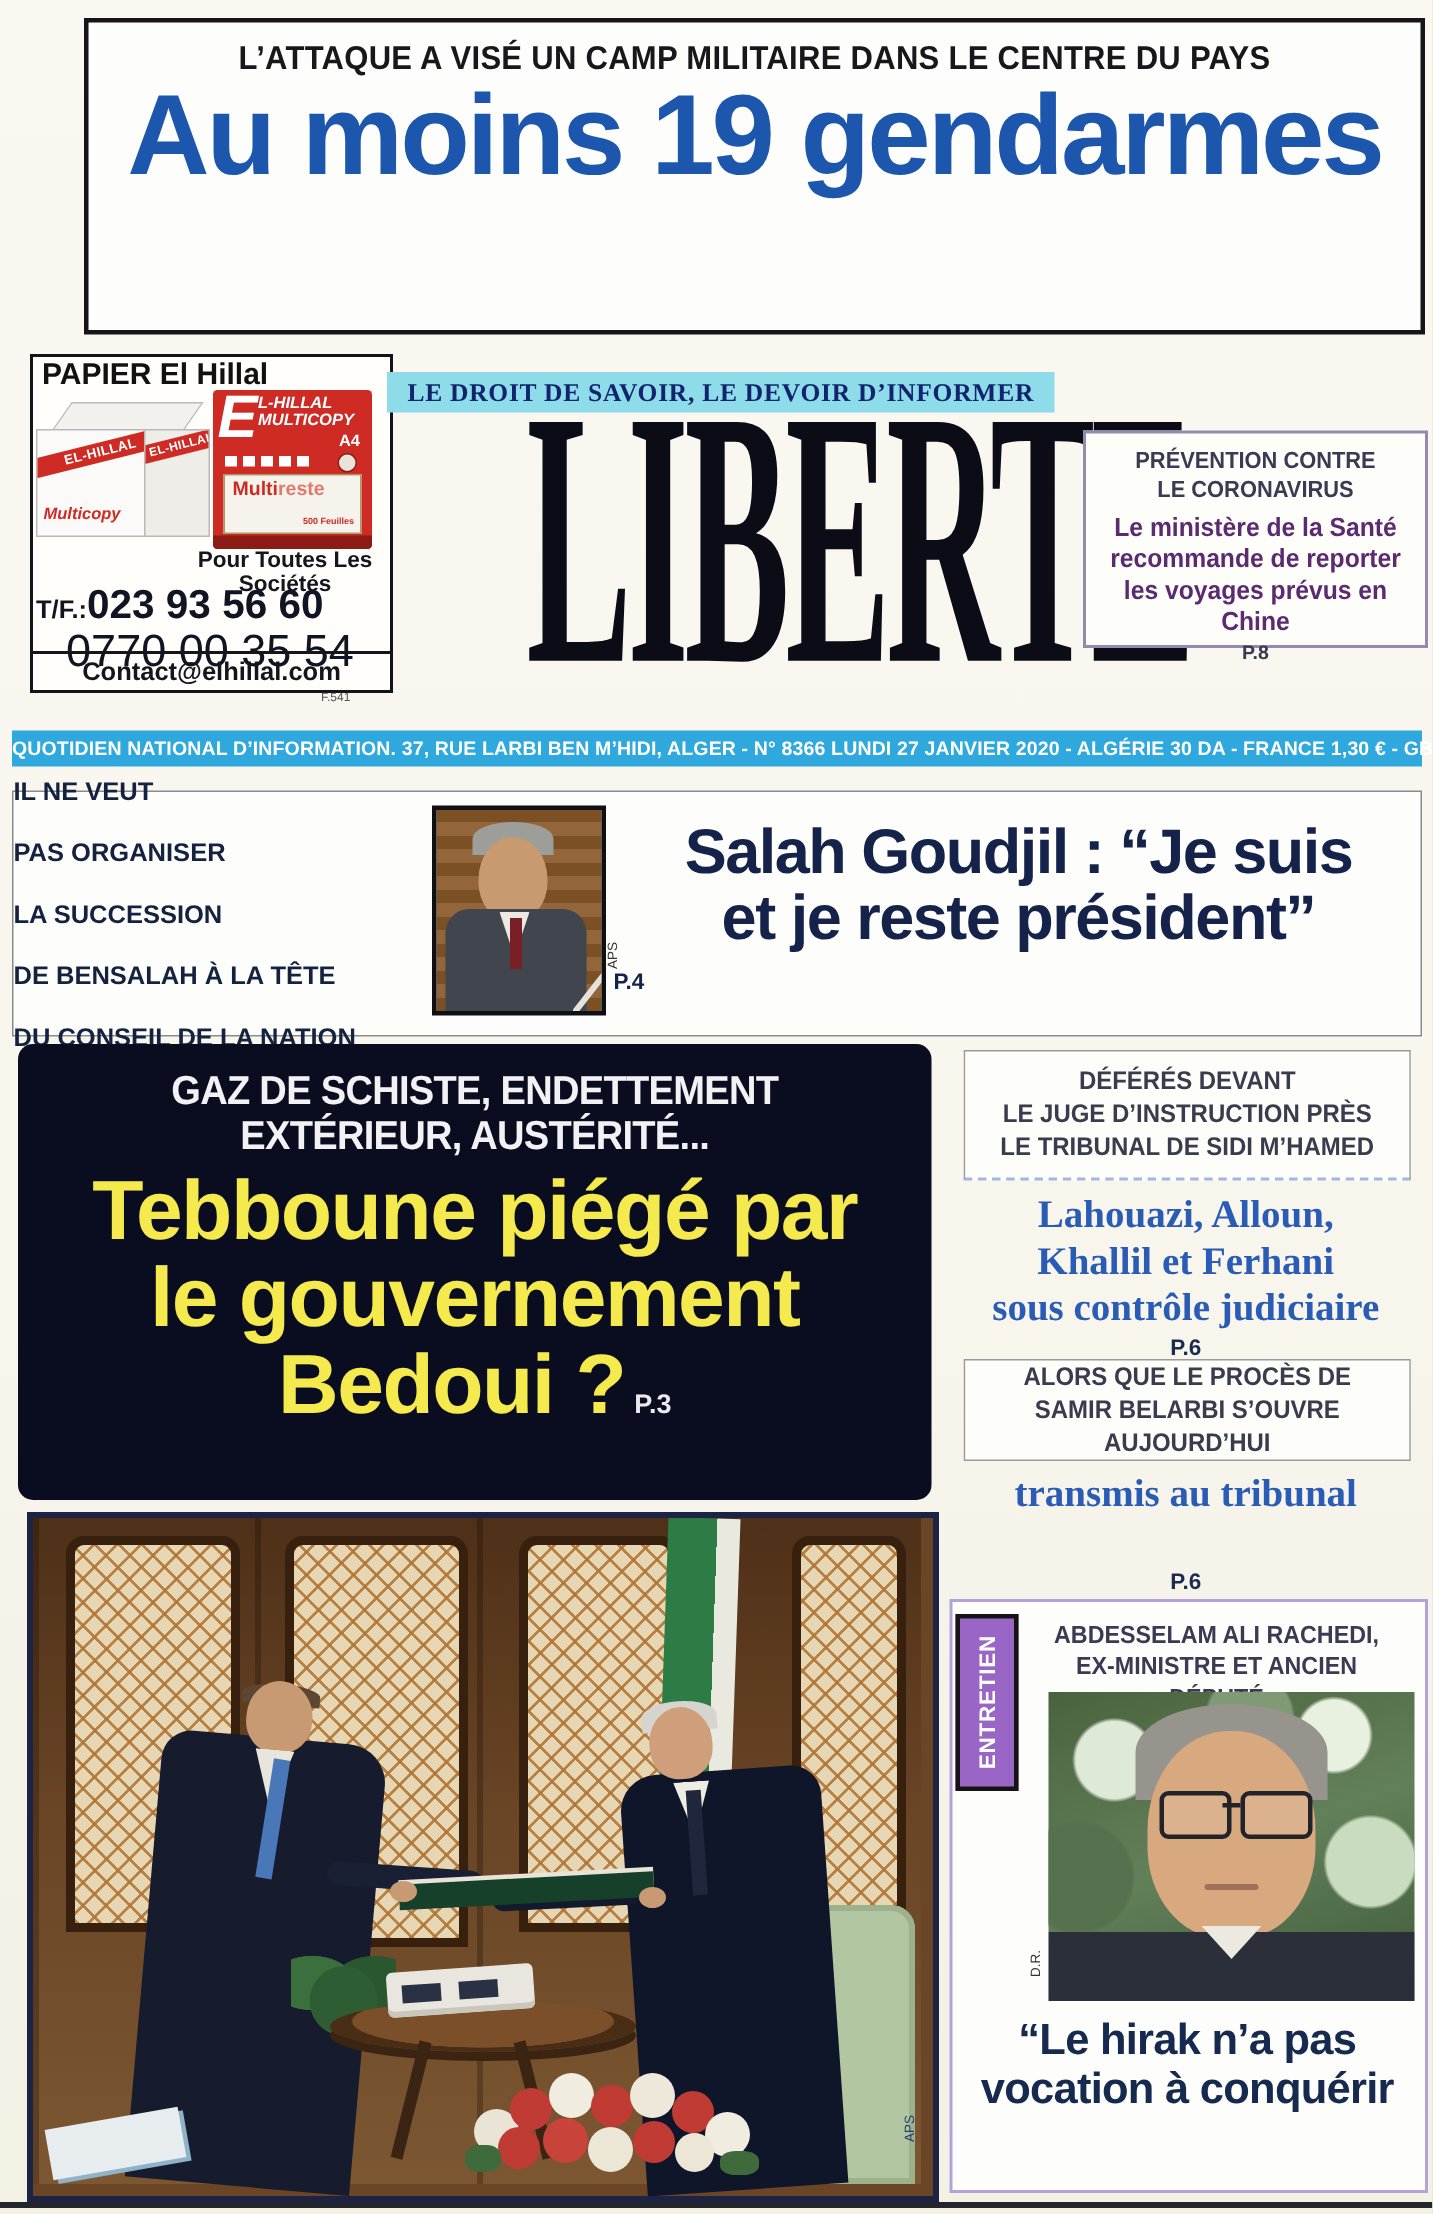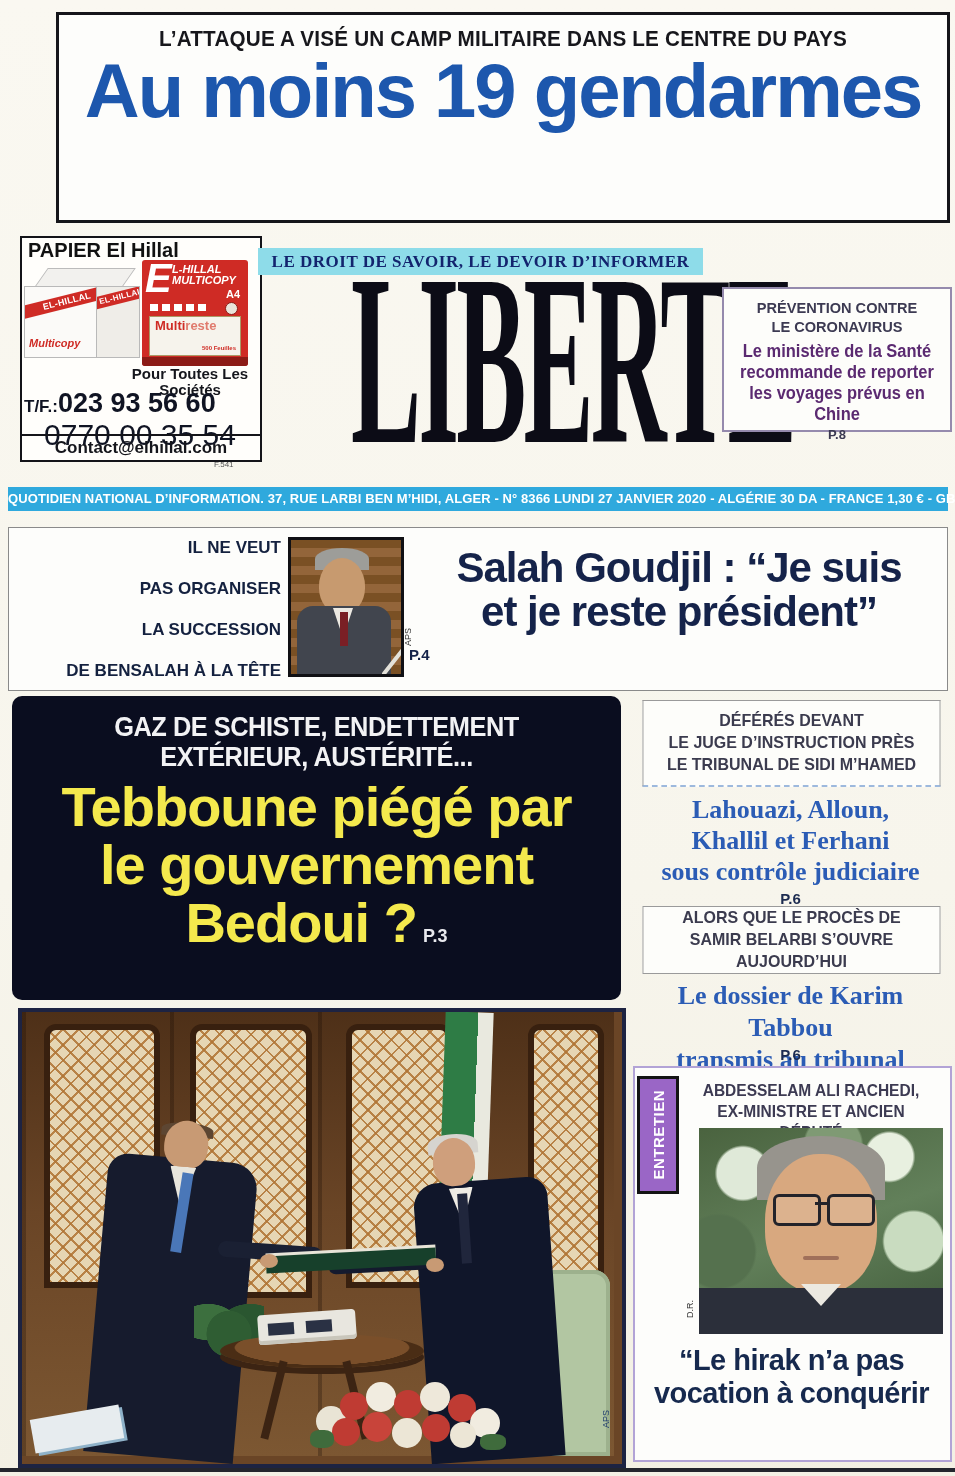--- a/index.html
+++ b/index.html
@@ -58,21 +58,21 @@
   #corona-box{left:722px;top:287px;width:226px;height:141px;background:#fdfdfa;border:2px solid #958aad;}
   #corona-kicker{width:100%;margin-top:9px;font-size:15.5px;font-weight:bold;color:#3c3a52;line-height:19px;}
   #corona-headline{width:100%;margin-top:5px;font-size:17.5px;font-weight:bold;color:#5b2a71;line-height:21px;}
   #corona-pref{width:100%;margin-top:2px;font-size:13px;font-weight:bold;color:#3c3a52;}
 
   
   #info-strip{left:8px;top:487px;width:940px;height:24px;background:#2fa9dd;color:#fff;font-size:13px;font-weight:bold;text-align:center;line-height:24px;white-space:nowrap;letter-spacing:.1px;}
 
   
   #goudjil{left:8px;top:527px;width:938px;height:162px;background:#fdfdfb;border:1px solid #8a8a8a;}
-  #goudjil-kicker{left:0;top:0;width:272px;height:100%;display:flex;flex-direction:column;justify-content:center;font-size:17px;font-weight:bold;color:#14213f;line-height:21px;text-align:right;gap:20px;}
+  #goudjil-kicker{left:0;top:0;width:272px;height:100%;display:flex;flex-direction:column;justify-content:center;font-size:17px;font-weight:bold;color:#14213f;line-height:21px;text-align:left;gap:20px;}
   #goudjil-photo{left:279px;top:9px;width:110px;height:134px;border:3px solid #101014;overflow:hidden;background:repeating-linear-gradient(0deg,#7a5024 0 9px,#93653a 9px 18px);}
   .g-face{position:absolute;left:28px;top:18px;width:46px;height:56px;border-radius:50% 50% 46% 46%;background:#c79a6f;}
   .g-hair{position:absolute;left:24px;top:8px;width:54px;height:22px;border-radius:50% 50% 0 0;background:#9d9d99;}
   .g-suit{position:absolute;left:6px;top:66px;width:94px;height:68px;border-radius:16px 16px 0 0;background:#41454e;}
   .g-shirt{position:absolute;left:42px;top:68px;width:20px;height:30px;background:#ece9e2;clip-path:polygon(0 0,100% 0,50% 100%);}
   .g-tie{position:absolute;left:49px;top:72px;width:8px;height:34px;background:#7a1f25;}
   .g-mic{position:absolute;right:2px;bottom:-6px;width:4px;height:46px;background:#e4e2da;transform:rotate(38deg);border-radius:2px;}
   #goudjil-aps{left:394px;top:100px;font-size:9px;color:#333;}
   #goudjil-headline{left:400px;top:18px;width:540px;text-align:center;color:#15234a;font-weight:bold;font-size:42px;line-height:44px;letter-spacing:-1px;}
   #goudjil-pref{left:400px;top:118px;width:540px;text-align:left;font-size:15px;font-weight:bold;color:#15234a;}
@@ -216,20 +216,21 @@
   </div>
 
   <div class="abs" id="info-strip">QUOTIDIEN NATIONAL D’INFORMATION. 37, RUE LARBI BEN M’HIDI, ALGER - N° 8366 LUNDI 27 JANVIER 2020 - ALGÉRIE 30 DA - FRANCE 1,30 € - GB 1£ 20 - ISSN 1111- 4290</div>
 
   <div class="abs" id="goudjil">
     <div class="abs" id="goudjil-kicker">
       <div>IL NE VEUT</div>
       <div>PAS ORGANISER</div>
       <div>LA SUCCESSION</div>
       <div>DE BENSALAH À LA TÊTE</div>
+      <div>DU CONSEIL DE LA NATION</div>
     </div>
     <div class="abs" id="goudjil-photo">
       <div class="g-hair"></div>
       <div class="g-face"></div>
       <div class="g-suit"></div>
       <div class="g-shirt"></div>
       <div class="g-tie"></div>
       <div class="g-mic"></div>
     </div>
     <div class="abs vtext" id="goudjil-aps">APS</div>
@@ -317,21 +318,20 @@
     <div>Khallil et Ferhani</div>
     <div>sous contrôle judiciaire</div>
   </div>
   <div class="abs" id="s1-pref">P.6</div>
 
   <div class="abs kicker-box cond" id="s2-kicker">
     <div>ALORS QUE LE PROCÈS DE</div>
     <div>SAMIR BELARBI S’OUVRE AUJOURD’HUI</div>
   </div>
   <div class="abs" id="s2-headline">
-    <div>Le dossier de Karim Tabbou</div>
     <div>transmis au tribunal</div>
   </div>
   <div class="abs" id="s2-pref">P.6</div>
 
   <div class="abs" id="entretien">
     <div id="ent-tab">
         <span class="vtext">ENTRETIEN</span>
       </div>
     <div class="cond" id="ent-kicker">
       <div>ABDESSELAM ALI RACHEDI,</div>

